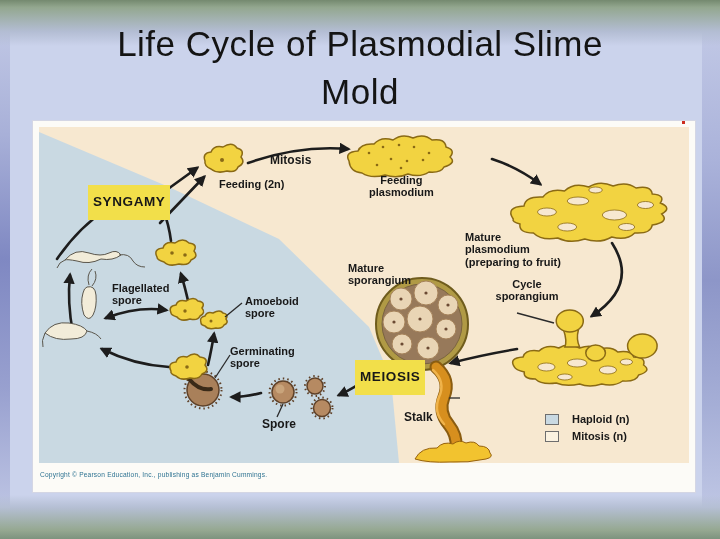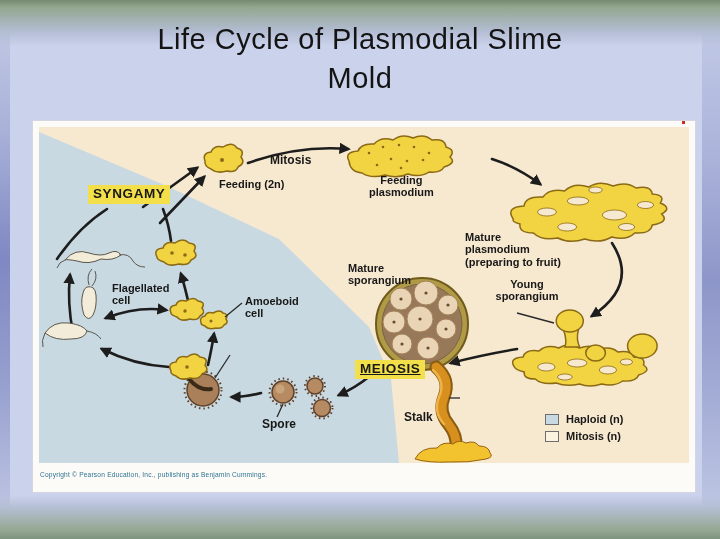--- a/index.html
+++ b/index.html
@@ -20,21 +20,21 @@
     position:absolute; left:0; right:0; top:0; height:46px; z-index:2;
     background:linear-gradient(180deg,#74896f 0%,#93a78f 16%,#b3bdd3 68%,rgba(203,211,236,0) 100%);
   }
   .band-bottom {
     position:absolute; left:0; right:0; bottom:0; height:44px; z-index:2;
     background:linear-gradient(0deg,#7d937e 0%,#95a891 20%,#b5bfd4 72%,rgba(203,211,236,0) 100%);
   }
   .title {
     position:absolute; left:0; right:0; top:20px; z-index:3;
     text-align:center; color:#141414;
-    font-size:29px; line-height:1.36; font-weight:400;
+    font-size:35px; line-height:1.36; font-weight:400;
     white-space:pre-line; letter-spacing:0.5px;
   }
   .panel {
     position:absolute; left:33px; top:121px; width:662px; height:371px; z-index:3;
     background:#fcfbf7; box-shadow:0 0 0 1px #d4d6e4;
   }
   .content {
     position:absolute; left:6px; top:6px; width:650px; height:336px;
     background:var(--diploid-region, #f7e8d0); overflow:hidden;
   }
@@ -47,25 +47,25 @@
   .speck { fill:#8a6a15; }
   .flag { fill:#f2ecd9; stroke:#5a564c; stroke-width:1; }
   .flagline { fill:none; stroke:#5a564c; stroke-width:1; }
   .nss { vector-effect:non-scaling-stroke; }
   .lbl {
     position:absolute; z-index:4; color:#181818;
     font-weight:bold; font-size:11px; line-height:1.12; white-space:pre-line;
   }
   .hl {
     background:var(--highlight-yellow, #f2df4a);
-    font-size:13.5px; letter-spacing:0.6px; padding:2px 5px; line-height:1.1;
+    font-size:13.5px; letter-spacing:0.6px; padding:10px 5px; line-height:1.1;
   }
   .sm { font-size:12px; }
   .legend { position:absolute; left:506px; top:286px; z-index:4; }
-  .legend-row { display:flex; align-items:center; gap:7px; margin-bottom:5px; }
+  .legend-row { display:flex; align-items:center; gap:13px; margin-bottom:5px; }
   .swatch { width:14px; height:11px; border:1.5px solid #6e6e6e; box-sizing:border-box; }
   .swatch.haploid { background:var(--haploid-region, #c9d9e2); }
   .swatch.diploid { background:#fbf2e0; }
   .legend-text { font-weight:bold; font-size:11px; color:#181818; }
   .copyright {
     position:absolute; left:7px; bottom:14px;
     font-size:6.6px; letter-spacing:0.2px; color:var(--copyright-teal, #2e7392);
   }
   .red-dot { position:absolute; left:682px; top:121px; width:3px; height:3px; background:#cc2b1e; z-index:5; }
 </style>
@@ -245,31 +245,33 @@
       </svg>
 
       <div class="lbl hl" style="left:49px; top:58px;">SYNGAMY</div>
       <div class="lbl" style="left:180px; top:51px;">Feeding (2n)</div>
       <div class="lbl sm" style="left:231px; top:27px;">Mitosis</div>
       <div class="lbl" style="left:330px; top:47px;text-align:center;">Feeding
 plasmodium</div>
       <div class="lbl" style="left:426px; top:104px;">Mature
 plasmodium
 (preparing to fruit)</div>
-      <div class="lbl" style="left:444px; top:151px; width:88px; text-align:center;">Young
+      <div class="lbl" style="left:444px; top:151px; width:88px; text-align:center;">Cycle
 sporangium</div>
       <div class="lbl" style="left:309px; top:135px;">Mature
 sporangium</div>
-      <div class="lbl hl" style="left:316px; top:233px;text-decoration:underline;">MEIOSIS</div>
+      <div class="lbl hl" style="left:316px; top:233px;">MEIOSIS</div>
       <div class="lbl sm" style="left:365px; top:262px;margin-top:22px;">Stalk</div>
+      <div class="lbl" style="left:191px; top:218px;">Germinating
+spore</div>
       <div class="lbl sm" style="left:223px; top:291px;">Spore</div>
       <div class="lbl" style="left:73px; top:155px;">Flagellated
-cell</div>
+spore</div>
       <div class="lbl" style="left:206px; top:168px;">Amoeboid
-cell</div>
+spore</div>
 
       <div class="legend">
         <div class="legend-row">
           <span class="swatch haploid"></span>
           <span class="legend-text">Haploid (n)</span>
         </div>
         <div class="legend-row">
           <span class="swatch diploid"></span>
           <span class="legend-text">Mitosis (n)</span>
         </div>

